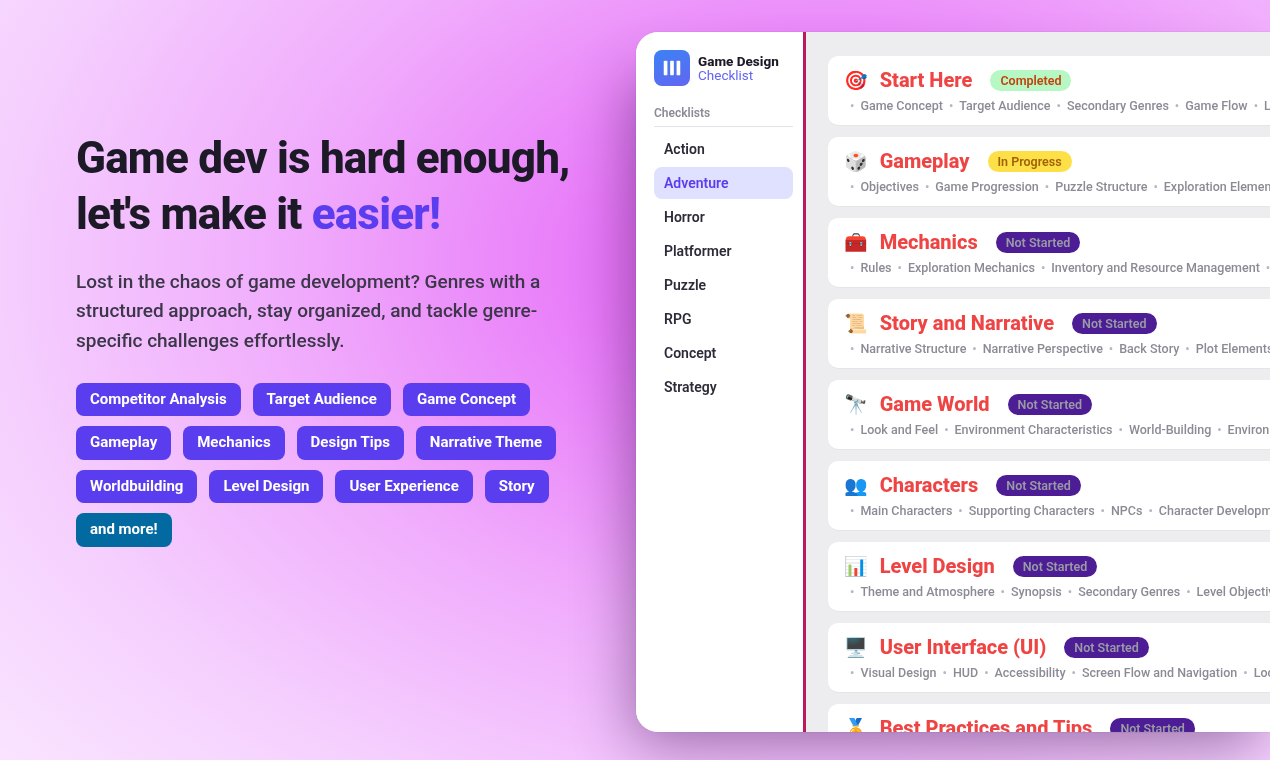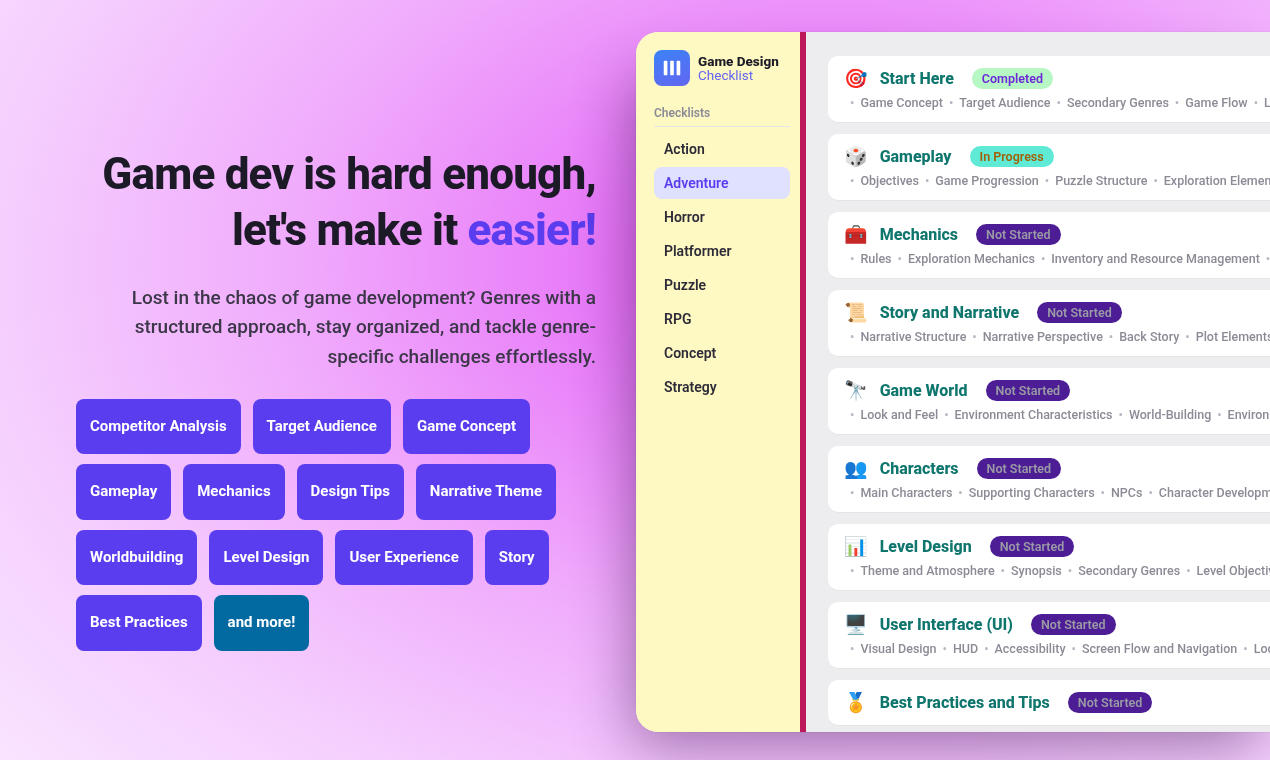--- a/index.html
+++ b/index.html
@@ -6,23 +6,22 @@
   html, body { width: 1270px; height: 760px; overflow: hidden; font-family: -apple-system, BlinkMacSystemFont, "Segoe UI", Roboto, Helvetica, Arial, sans-serif; }
   body {
     background: radial-gradient(ellipse 120% 140% at 65% 35%, #f15af7 0%, #e879f9 15%, #f0abfc 35%, #f5d0fe 55%, #fae8ff 75%, #fdf4ff 90%, #ffffff 100%);
     position: relative;
   }
 
   
   .hero {
     position: absolute;
     left: 76px;
-    top: 146px;
+    top: 130px;
     width: 520px;
-    text-align: right;
   }
   .hero h1 {
     font-size: 44px;
     line-height: 1.28;
     font-weight: 800;
     letter-spacing: -0.8px;
     color: #1c1a27;
   }
   .hero h1 .easy {
     color: #5a3dee;
@@ -39,21 +38,21 @@
     display: flex;
     flex-wrap: wrap;
     gap: 10px 12px;
     width: 510px;
   }
   .tag {
     background: #5a3dee;
     color: #fff;
     font-size: 15px;
     font-weight: 700;
-    padding: 18px 14px;
+    padding: 7px 14px;
     border-radius: 8px;
     line-height: 1.3;
   }
   .tag.more {
     background: #0369a1;
   }
 
   
   .app {
     position: absolute;
@@ -63,22 +62,22 @@
     height: 700px;
     background: #ededef;
     border-radius: 22px 0 0 22px;
     box-shadow: -20px 30px 60px -18px rgba(40,10,60,.45), 0 0 0 1px rgba(0,0,0,.03);
     display: flex;
     overflow: hidden;
   }
   .sidebar {
     width: 170px;
     flex: 0 0 170px;
-    background: #fef9c3;
-    border-right: 6px solid #be185d;
+    background: #ffffff;
+    border-right: 3px solid #be185d;
     padding: 18px 10px 0 18px;
   }
   .logo-row {
     display: flex;
     align-items: center;
     gap: 8px;
     margin-bottom: 16px;
   }
   .logo-mark {
     width: 36px; height: 36px;
@@ -127,35 +126,35 @@
     white-space: nowrap;
     overflow: hidden;
   }
   .card-head {
     display: flex;
     align-items: center;
     gap: 12px;
   }
   .card-head .emoji { font-size: 19px; line-height: 1; }
   .card-head .ctitle {
-    font-size: 16px;
+    font-size: 20px;
     font-weight: 800;
-    color: #0f766e;
+    color: #ef4444;
   }
   .badge {
     font-size: 12.5px;
     font-weight: 600;
     padding: 3px 10px;
     border-radius: 999px;
     margin-left: 6px;
   }
-  .badge.completed   { background: #b7f7c3; color: #6d28d9; }
+  .badge.completed   { background: #b7f7c3; color: #c2410c; }
   .badge.inprogress  { background: #fde68a33; background: #fef08a; color: #a16207; background: #fde68a; color:#a16207; }
   
-  .badge.inprogress  { background: #5eead4; color: #a16207; }
+  .badge.inprogress  { background: #fde047; color: #a16207; }
   .badge.notstarted  { background: #4c1d95; color: #9a9aa5; }
   .crumbs {
     margin-top: 6px;
     font-size: 12.5px;
     color: #8b8b96;
     font-weight: 500;
   }
   .crumbs .dot { color: #b7b7c3; padding: 0 6px; }
 </style>
 </head>
@@ -172,21 +171,20 @@
       <div class="tag">Target Audience</div>
       <div class="tag">Game Concept</div>
       <div class="tag">Gameplay</div>
       <div class="tag">Mechanics</div>
       <div class="tag">Design Tips</div>
       <div class="tag">Narrative Theme</div>
       <div class="tag">Worldbuilding</div>
       <div class="tag">Level Design</div>
       <div class="tag">User Experience</div>
       <div class="tag">Story</div>
-      <div class="tag">Best Practices</div>
       <div class="tag more">and more!</div>
     </div>
 </div>
 
 <div class="app">
   <div class="sidebar">
     <div class="logo-row">
       <div class="logo-mark">
         <svg viewBox="0 0 24 24" fill="none">
             <rect x="3" y="4" width="4" height="16" rx="1" fill="#fff"></rect>

